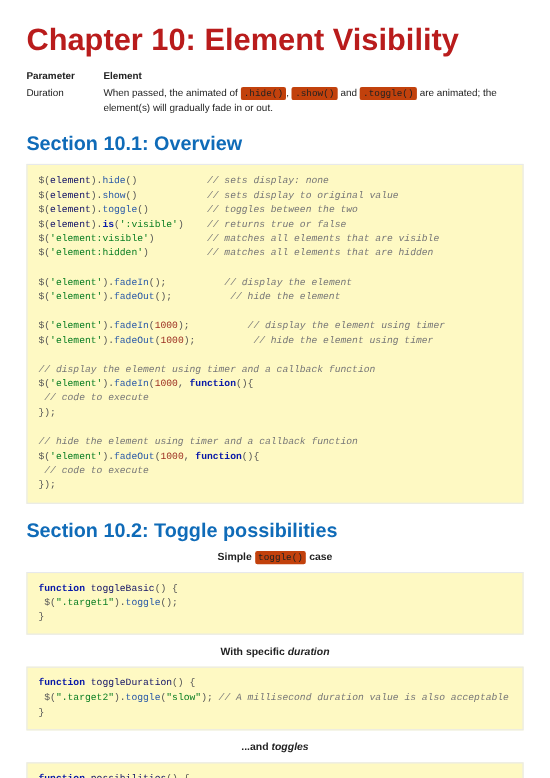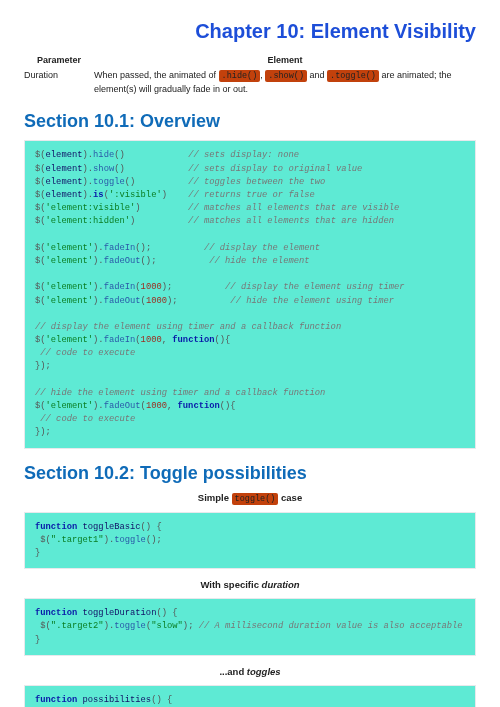--- a/index.html
+++ b/index.html
@@ -8,60 +8,59 @@
     padding: 20px 24px 50px 24px;
     width: 500px;
     box-sizing: border-box;
     font-size: 9px;
     color: #222;
     position: relative;
     min-height: 707px;
     background: #fff;
   }
   h1 {
-    color: #1d4ed8;
-    font-size: 20px;
+    color: #b91c1c;
+    font-size: 28px;
     font-weight: 700;
     margin: 0 0 10px 0;
-    text-align: right;
   }
   h2 {
     color: #0f6bb8;
     font-size: 18px;
     font-weight: 700;
     margin: 14px 0 8px 0;
   }
   table.params {
     width: 100%;
     border-collapse: collapse;
     font-size: 9px;
   }
   table.params th {
-    text-align: center;
+    text-align: left;
     font-weight: 700;
     padding: 2px 0;
   }
   table.params th:first-child { width: 70px; }
   table.params td {
     padding: 2px 0;
     vertical-align: top;
     line-height: 1.4;
   }
   .inline-code {
     font-family: "Consolas","Courier New",monospace;
     background: #c2410c;
     padding: 1px 3px;
     border-radius: 2px;
     font-size: 8.5px;
   }
   pre.code {
     font-family: "Consolas","Courier New",monospace;
     font-size: 8.8px;
     line-height: 1.5;
-    background: #5eead4;
+    background: #fef9c3;
     border: 1px solid #e7e9ec;
     padding: 8px 10px;
     white-space: pre;
     overflow: hidden;
     margin: 8px 0 10px 0;
   }
   .c-punc { color: #555; }
   .c-var { color: #116; }
   .c-func { color: #2a5aa8; }
   .c-str { color: #0a7e23; }

